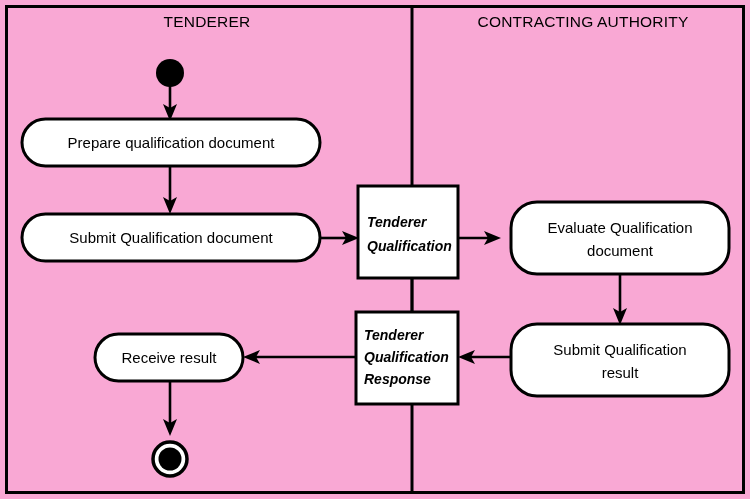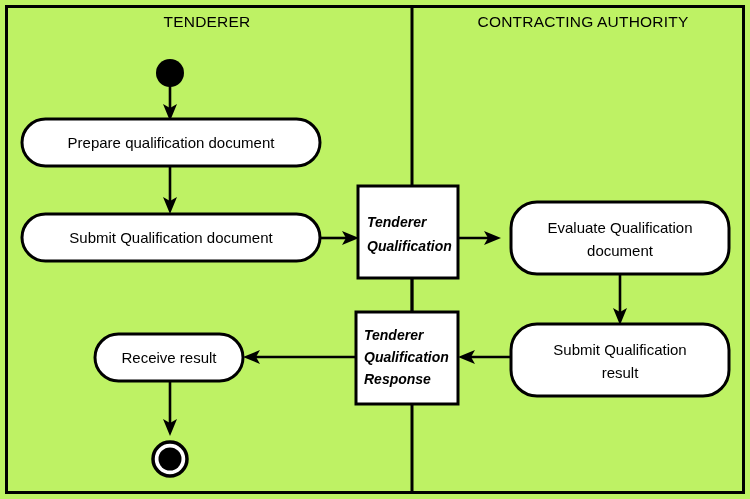--- a/index.html
+++ b/index.html
@@ -8,21 +8,21 @@
     padding: 0;
     background: #ffffff;
   }
   body {
     font-family: "Liberation Sans", sans-serif;
   }
   #diagram-root {
     position: relative;
     width: 750px;
     height: 499px;
-    background: #bef264;
+    background: #f9a8d4;
     overflow: hidden;
   }
   svg#activity-diagram {
     display: block;
     width: 750px;
     height: 499px;
   }
   .lane-frame,
   .lane-divider {
     fill: none;

